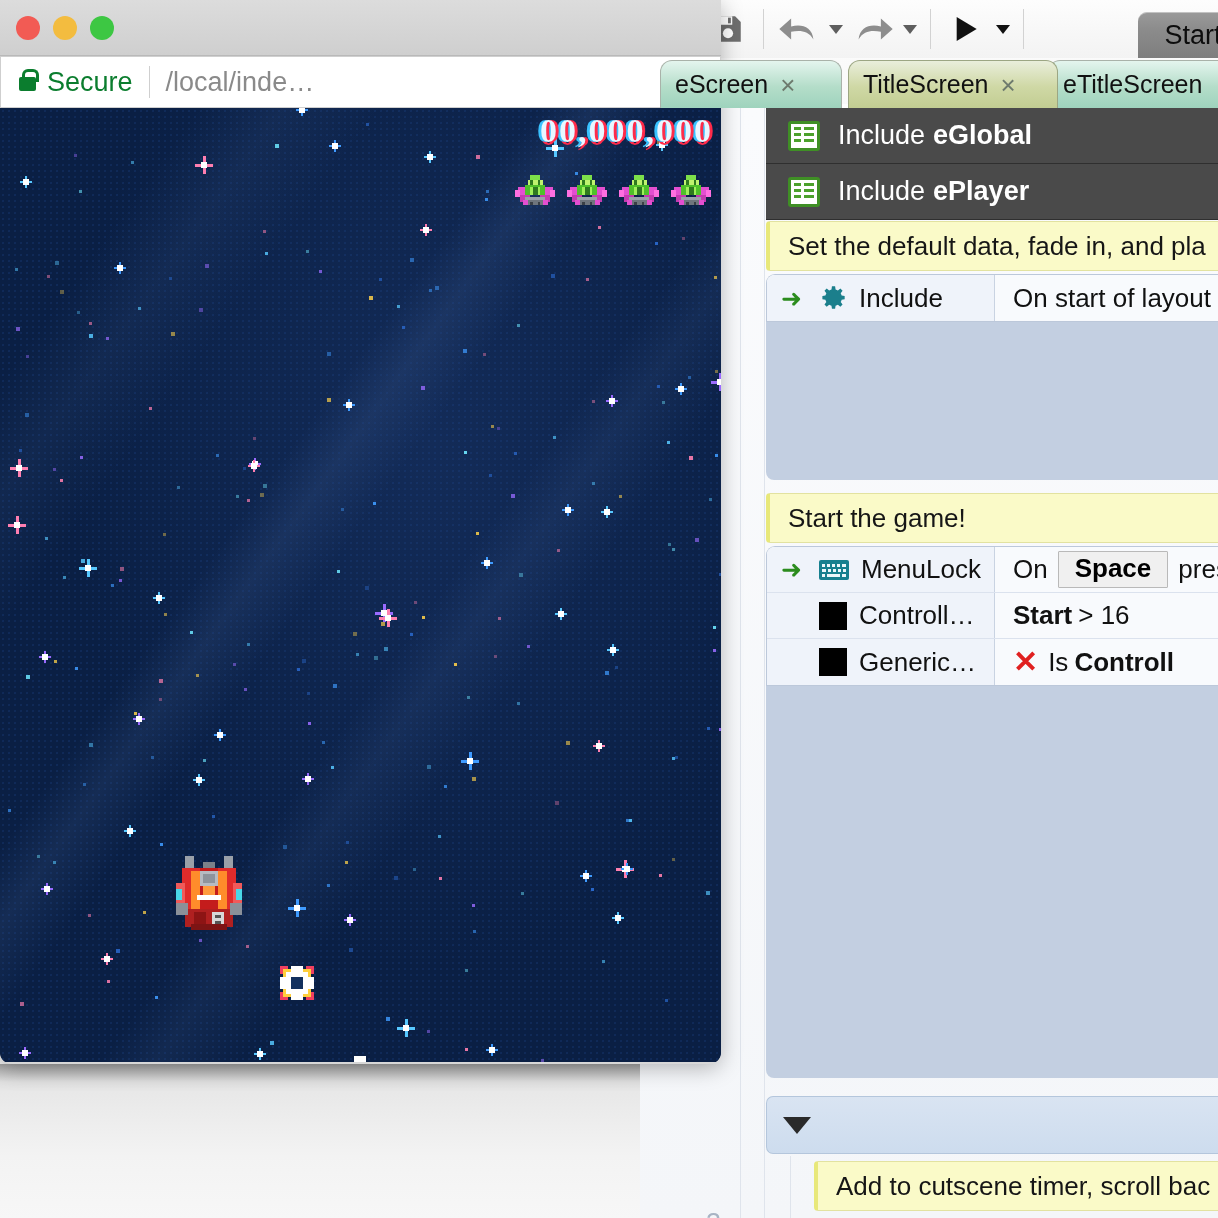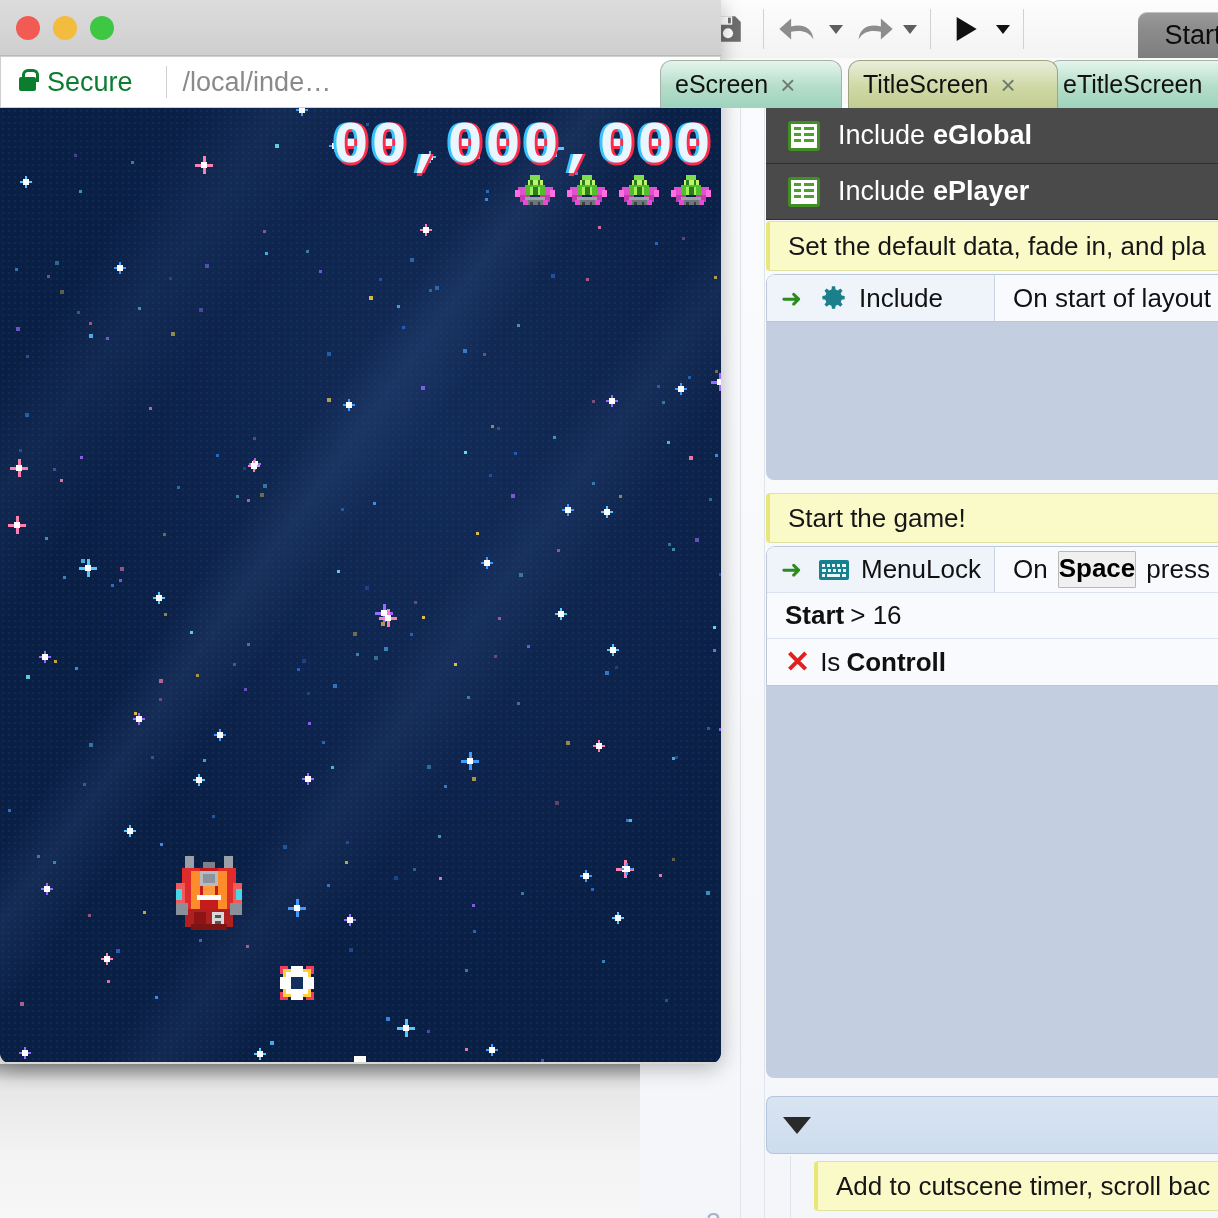--- a/index.html
+++ b/index.html
@@ -138,21 +138,21 @@
   .gear {
     width:28px; height:28px; flex:none; position:relative;
   }
   .evt-cond {
     flex: 1; display:flex; align-items:center; gap:10px;
     padding-left: 18px; font-size: 26px; color:#111; white-space: nowrap;
     background:#f8fafd;
   }
   .kbd {
     display:inline-block; border:1px solid #b9b9b9; border-radius:1px;
-    background:#f0f0f0; padding: 1px 0 3px; font-weight:bold; color:#000;
+    background:#f0f0f0; padding: 1px 16px 3px; font-weight:bold; color:#000;
   }
   .xmark { color:#e02020; font-size: 30px; font-weight:bold; line-height:1; }
   .b { font-weight: bold; }
 
   
   .action-block {
     background:#c3cfe1; border-radius: 0 0 0 8px;
   }
 
   
@@ -199,21 +199,21 @@
     font-size: 27px;
   }
   .lock {
     width:17px; height:14px; background:#0b7d2e; border-radius:2px; position:relative;
     margin-right: 11px; margin-top: 4px;
   }
   .lock::before {
     content:""; position:absolute; left:3px; top:-8px; width:11px; height:10px;
     border:3px solid #0b7d2e; border-bottom:none; border-radius:6px 6px 0 0;
   }
-  .secure { color:#0b7d2e; margin-right: 33px; }
+  .secure { color:#0b7d2e; margin-right: 16px; }
   .url-div { width:1px; height:32px; background:#cfcfcf; margin-right:16px; }
   .url-dark { color:#1a1a1a; }
   .url-grey { color:#8a8a8a; }
 
   
   .canvas {
     position:relative; width:721px; height:954px;
     background: #0a1f44;
     overflow:hidden;
   }
@@ -227,22 +227,22 @@
       #0a1f44;
   }
   .dither {
     position:absolute; inset:0; opacity:.5;
     background-image: radial-gradient(rgba(30,70,140,.55) 1px, rgba(0,0,0,0) 1px);
     background-size: 6px 6px;
   }
 
   .score {
     position:absolute; right: 8px; top: 4px;
-    font-family: Liberation Mono, monospace;
-    font-size: 60px; letter-spacing: 2px; font-weight: bold;
+    font-family: Liberation Serif, serif;
+    font-size: 34px; letter-spacing: 2px; font-weight: bold;
     color: #e9f6ff;
     text-shadow: 3px 0 0 #ff2b4a, -3px 0 0 #39c2ff, 0 3px 0 #ff2b4a;
   }
   .lives { position:absolute; right: 10px; top: 66px; display:flex; gap: 12px; }
 
   .ship { position:absolute; image-rendering: pixelated; }
 
   
   .below {
     position:absolute; left:0; top:1064px; width:640px; height:154px;
@@ -388,27 +388,37 @@
             <span>MenuLock</span>
           </div>
           <div class="evt-cond">
             <span>On </span>
             <span class="kbd">Space</span>
             <span> press</span>
           </div>
         </div>
 
         <div class="evt-row">
+          <div class="evt-obj">
+            <span class="arrow-ico blank">➜</span>
+            <span class="sq-black"></span>
+            <span>Controll…</span>
+          </div>
           <div class="evt-cond">
             <span class="b">Start</span>
             <span style="margin-left:-4px"> &gt; 16</span>
           </div>
         </div>
 
         <div class="evt-row">
+          <div class="evt-obj">
+            <span class="arrow-ico blank">➜</span>
+            <span class="sq-black"></span>
+            <span>Generic…</span>
+          </div>
           <div class="evt-cond">
             <span class="xmark">✕</span>
             <span>Is </span>
             <span class="b" style="margin-left:-4px">Controll</span>
           </div>
         </div>
 
       </div>
       <div class="action-block" style="height:392px;"></div>
     </div>

